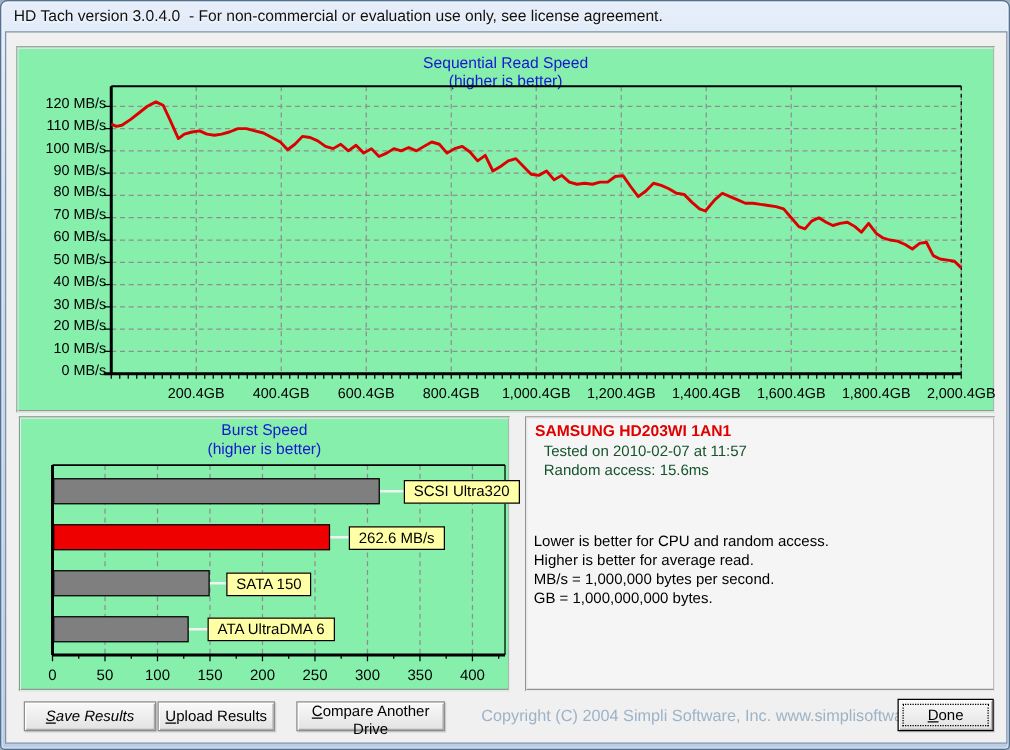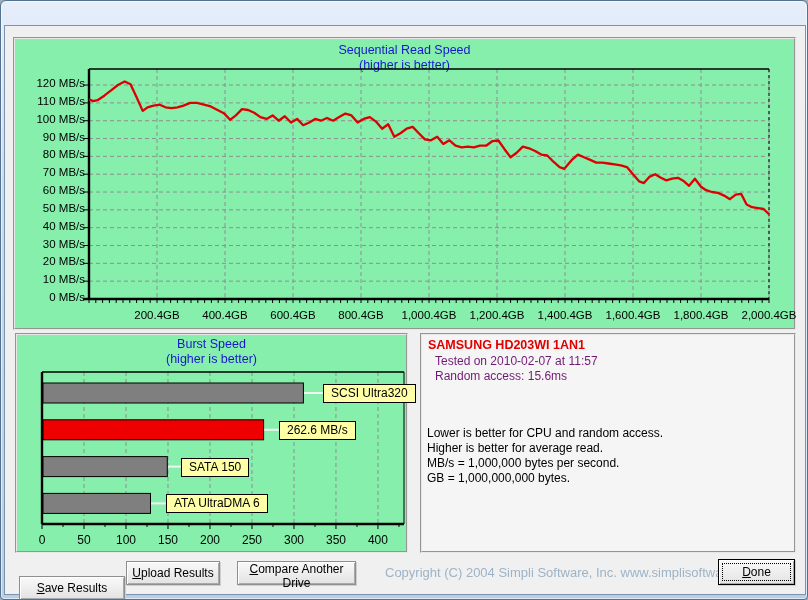--- a/index.html
+++ b/index.html
@@ -43,50 +43,53 @@
 
   .bar-tag{
     position:absolute; height:19px; line-height:16px; padding:0 7px;
     background:#ffffa6; border:1px solid #000; font-size:12px; color:#000;
     white-space:nowrap;
   }
 
   .info-drive{ position:absolute; left:6px; top:3px; font-size:12.5px;
     font-weight:bold; color:#e00000; }
   .info-stats{ position:absolute; left:13px; top:19px; font-size:12px;
-    color:#701a75; line-height:15px; }
+    color:#14532d; line-height:15px; }
   .info-notes{ position:absolute; left:5px; top:91px; font-size:12px;
     color:#000; line-height:15px; }
 
   .btn{
     position:absolute; height:24px; font-family:"Liberation Sans",sans-serif;
     font-size:12px; color:#000;
     background:linear-gradient(180deg,#f9f9f9 0%,#ececec 60%,#e2e2e2 100%);
     border:1px solid #8e8e8e; border-radius:0;
     box-shadow:inset 1px 1px 0 #ffffff, inset -1px -1px 0 #a9a9a9, 1px 1px 0 #cfcfcf;
     cursor:pointer;
   }
-  .btn-save   { left:14px;  top:550px; width:106px; }
+  .btn-save   { left:14px;  top:535px; width:106px;font-style:italic; }
   .btn-upload { left:121px; top:535px; width:94px; }
   .btn-compare{ left:232px; top:535px; width:119px; }
   .btn-done{
     left:713px; top:533px; width:77px; height:26px;
     border:1px solid #000;
     outline:1px dotted #000; outline-offset:-5px;
   }
   .copyright{
     position:absolute; left:380px; top:537px; width:330px; height:20px;
     line-height:20px; text-align:center; font-size:13px; color:#9db3c7;
     white-space:nowrap;
   }
 </style>
 </head>
 <body>
 
 <div class="window">
+  <div class="titlebar">
+    <span class="titlebar-text">HD Tach version 3.0.4.0  - For non-commercial or evaluation use only, see license agreement.</span>
+  </div>
 
   <div class="client">
 
     <div class="panel panel-seq">
       <div class="chart-title">
         <div>Sequential Read Speed</div>
         <div>(higher is better)</div>
       </div>
       <svg id="seq-svg" class="seq-svg" width="696" height="244" viewBox="0 0 696 244">
           <line x1="76" y1="4" x2="76" y2="234" stroke="#8f8f8f" stroke-width="1" stroke-dasharray="4 3"></line>

